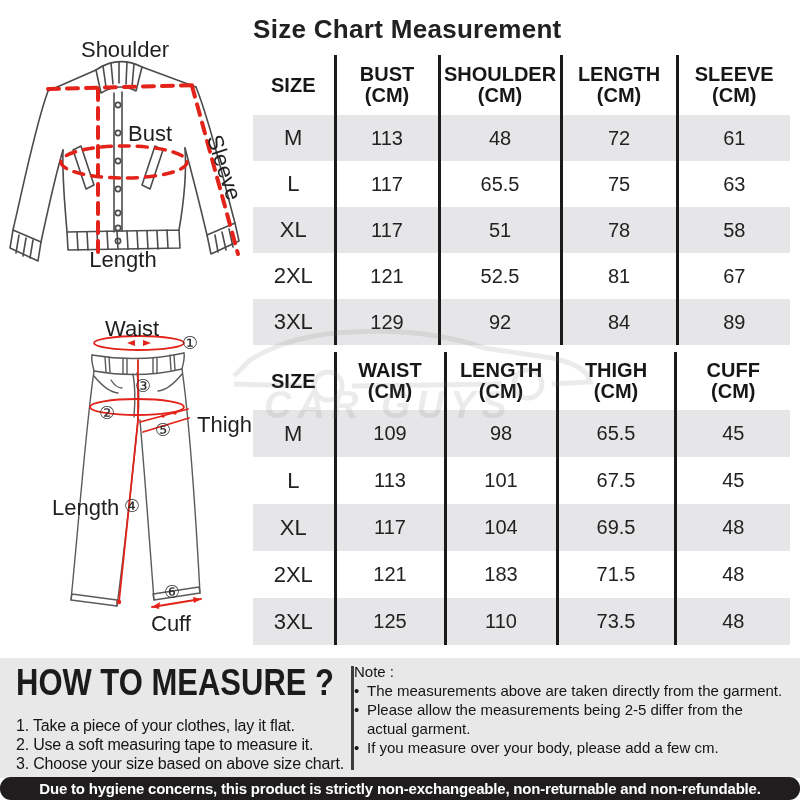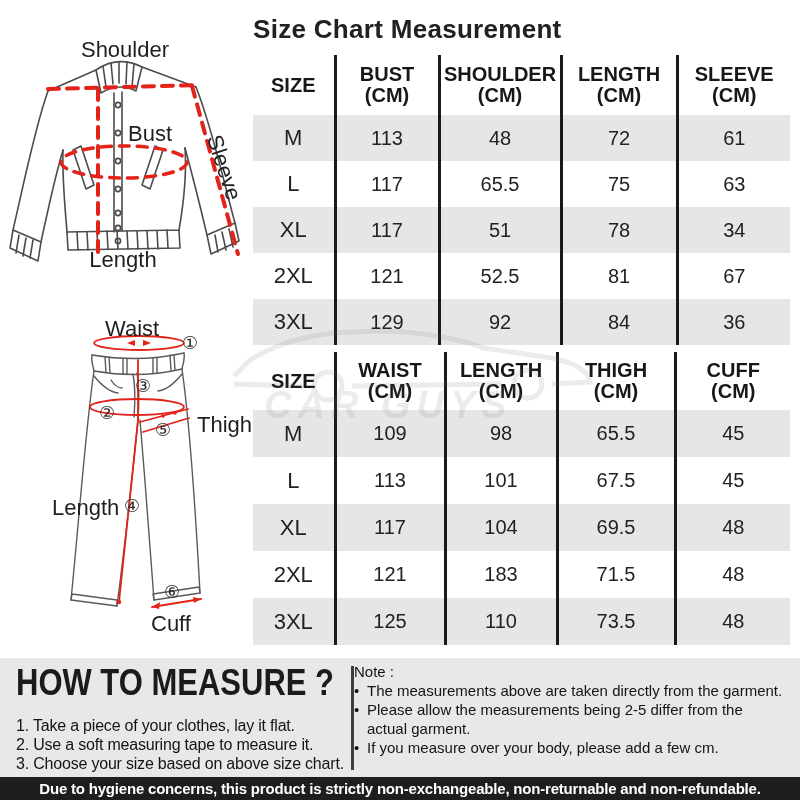--- a/index.html
+++ b/index.html
@@ -44,21 +44,21 @@
   .htm-steps{position:absolute;left:16px;top:716px;font-size:16px;letter-spacing:-.2px;
              line-height:19px;color:#141414;}
   .vert-divider{position:absolute;left:351px;top:666px;width:3px;height:104px;background:#3d3d3d;}
   .note-block{position:absolute;left:354px;top:662px;width:432px;font-size:15px;
               line-height:19px;color:#141414;}
   .note-item{position:relative;padding-left:13px;}
   .note-item .bullet{position:absolute;left:0;top:0;}
   
   #disclaimer-bar{position:absolute;left:0;top:777px;width:800px;height:23px;background:#201d1e;
                   color:#fff;font-size:15px;font-weight:700;letter-spacing:-.2px;
-                  text-align:center;line-height:23px;white-space:nowrap;}
+                  text-align:center;line-height:23px;white-space:nowrap;border-radius:11px;}
 </style>
 </head>
 <body>
 
 <div id="canvas">
 
   <div class="title">Size Chart Measurement</div>
 
   <svg class="draw" style="left:5px;top:35px;" width="245" height="245" viewBox="0 0 245 245">
     <g fill="none" stroke="#4c4c4c" stroke-width="1.6" stroke-linejoin="round" stroke-linecap="round">
@@ -139,35 +139,35 @@
         <td>117</td>
         <td>65.5</td>
         <td>75</td>
         <td>63</td>
       </tr>
       <tr>
         <td class="size-cell">XL</td>
         <td>117</td>
         <td>51</td>
         <td>78</td>
-        <td>34</td>
+        <td>58</td>
       </tr>
       <tr>
         <td class="size-cell">2XL</td>
         <td>121</td>
         <td>52.5</td>
         <td>81</td>
         <td>67</td>
       </tr>
       <tr>
         <td class="size-cell">3XL</td>
         <td>129</td>
         <td>92</td>
         <td>84</td>
-        <td>36</td>
+        <td>89</td>
       </tr>
     </tbody>
   </table>
 
   <svg class="draw" style="left:55px;top:330px;" width="160" height="290" viewBox="0 0 160 290">
     <g fill="none" stroke="#5a5a5a" stroke-width="1.4" stroke-linejoin="round" stroke-linecap="round">
 
       <path d="M37,25 Q84,33 129,23"></path>
       <path d="M39,41 Q84,49 127,39"></path>
       <path d="M37,25 C36,31 38,36 39,41 M129,23 C130,29 128,34 127,39"></path>

